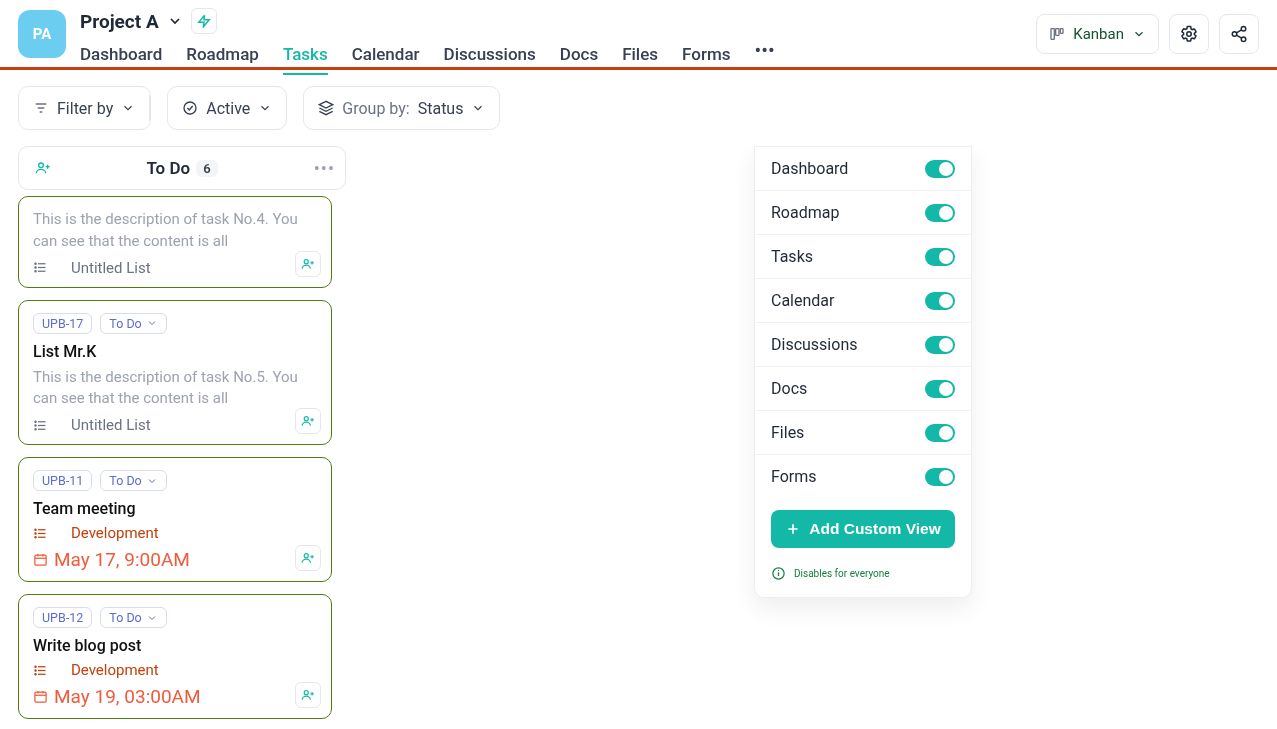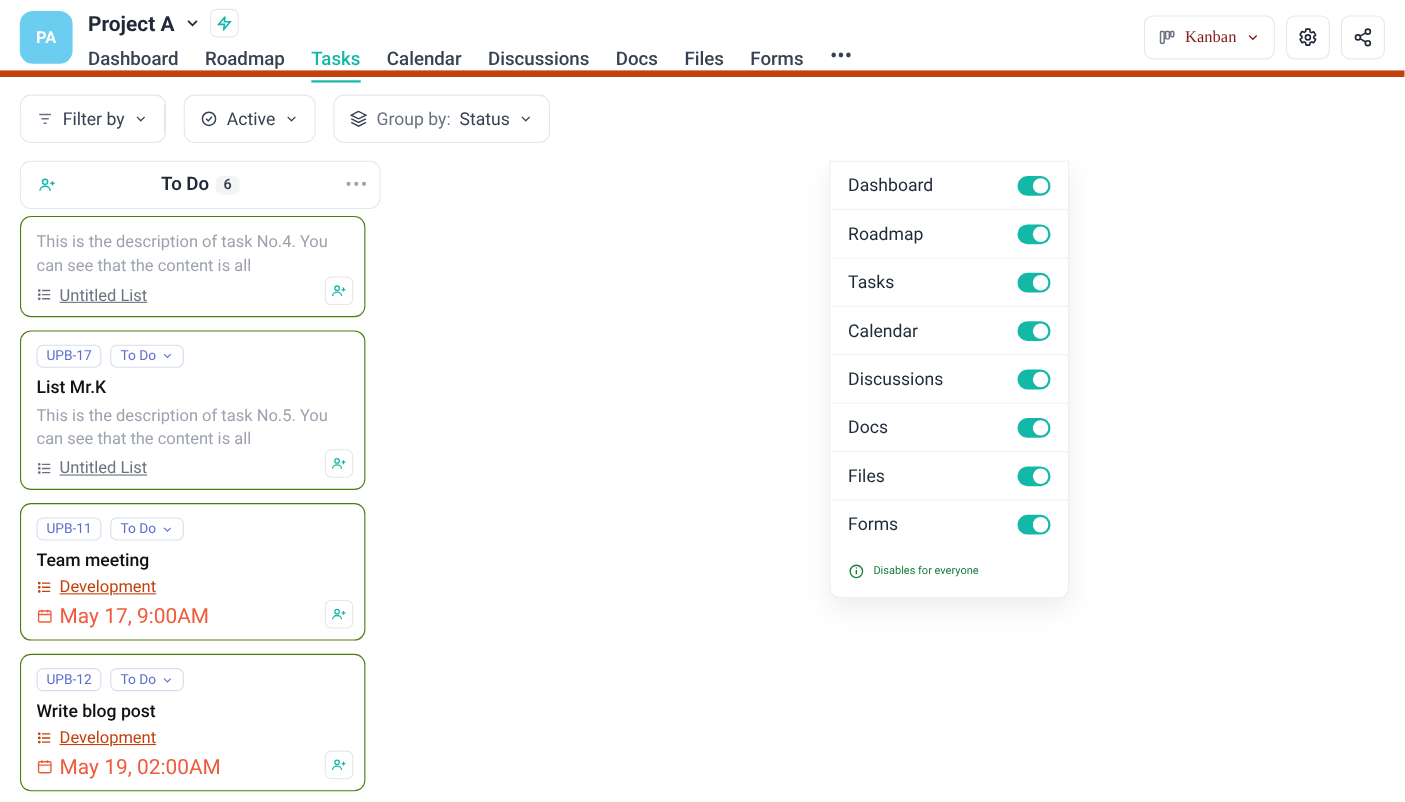--- a/index.html
+++ b/index.html
@@ -12,21 +12,21 @@
     height: 100%;
     overflow: hidden;
   }
 
   
   .header {
     display: flex;
     align-items: flex-start;
     justify-content: space-between;
     padding: 8px 18px 0 18px;
-    border-bottom: 6px solid #c2410c;
+    border-bottom: 3px solid #c2410c;
     height: 70px;
     position: relative;
   }
   .header-left { display: flex; gap: 14px; }
   .project-logo {
     width: 48px; height: 48px;
     border-radius: 12px;
     background: #6bcdf0;
     display: flex; align-items: center; justify-content: center;
     color: #fff; font-weight: 700; font-size: 15px;
@@ -59,23 +59,22 @@
 
   .header-right { display: flex; gap: 10px; align-items: center; margin-top: 6px; }
   .btn {
     border: 1px solid #e5e7eb;
     border-radius: 8px;
     background: #fff;
     padding: 8px 12px;
     display: inline-flex; align-items: center; gap: 8px;
     cursor: pointer;
     font-size: 15px;
-    color: #7f1d1d;
+    color: #14532d;
     height: 40px;
-    font-family: Liberation Serif, serif;
   }
   .icon-btn {
     border: 1px solid #e5e7eb;
     border-radius: 8px;
     background: #fff;
     width: 40px; height: 40px;
     display: inline-flex; align-items: center; justify-content: center;
     cursor: pointer;
     color: #1f2937;
   }
@@ -178,21 +177,21 @@
     border:1px solid #d7ddf0;
     border-radius:6px;
     padding:2px 8px;
     font-size:12.5px;
     color:#5b6dd1;
     background:#fff;
     display:inline-flex; align-items:center; gap:4px;
   }
   .card .title { font-size:16px; font-weight:500; color:#111; margin-bottom:6px;}
   .card .desc  { font-size:15px; color:#9ca3af; line-height:1.45; margin-bottom:6px;}
-  .card .meta  { font-size:15px; color:#6b7280; display:flex; align-items:center; gap:6px; margin-top:2px;text-decoration:underline;}
+  .card .meta  { font-size:15px; color:#6b7280; display:flex; align-items:center; gap:23px; margin-top:2px;}
   .card .meta.blue { color:#c2410c;align-items:center; }
   .card .date  { font-size:19px; color:#ef5b3c; display:flex; align-items:center; gap:6px; margin-top:6px;}
   .card .assign-btn {
     position: absolute; right: 10px; bottom: 10px;
     width: 26px; height: 26px;
     border:1px solid #e5e7eb; border-radius:6px;
     display:flex; align-items:center; justify-content:center;
     color:#14b8a6; cursor:pointer;
   }
 
@@ -486,21 +485,21 @@
             </svg>
             <span>Development</span>
           </div>
           <div class="date">
             <svg width="15" height="15" viewBox="0 0 24 24" fill="none" stroke="currentColor" stroke-width="2">
               <rect x="3" y="5" width="18" height="16" rx="2"></rect>
               <line x1="3" y1="10" x2="21" y2="10"></line>
               <line x1="8" y1="3" x2="8" y2="7"></line>
               <line x1="16" y1="3" x2="16" y2="7"></line>
             </svg>
-            <span>May 19, 02:00AM</span>
+            <span>May 19, 03:00AM</span>
           </div>
           <div class="assign-btn">
             <svg width="14" height="14" viewBox="0 0 24 24" fill="none" stroke="currentColor" stroke-width="2">
               <circcourse cx="9" cy="8" r="3.5"></circcourse>
               <circle cx="9" cy="8" r="3.5"></circle>
               <path d="M2 20c0-3.3 3.1-6 7-6s7 2.7 7 6"></path>
               <line x1="19" y1="7" x2="19" y2="13"></line>
               <line x1="16" y1="10" x2="22" y2="10"></line>
             </svg>
           </div>
@@ -536,20 +535,27 @@
         </div>
         <div class="dropdown-row">
           <span>Files</span>
           <span class="toggle"></span>
         </div>
         <div class="dropdown-row">
           <span>Forms</span>
           <span class="toggle"></span>
         </div>
       </div>
+    <button class="add-custom-btn">
+      <svg width="16" height="16" viewBox="0 0 24 24" fill="none" stroke="currentColor" stroke-width="2.5">
+          <line x1="12" y1="5" x2="12" y2="19"></line>
+          <line x1="5" y1="12" x2="19" y2="12"></line>
+        </svg>
+      <span>Add Custom View</span>
+    </button>
     <div class="footnote">
       <svg width="15" height="15" viewBox="0 0 24 24" fill="none" stroke="currentColor" stroke-width="2">
           <circle cx="12" cy="12" r="9"></circle>
           <line x1="12" y1="10" x2="12" y2="16"></line>
           <circle cx="12" cy="7" r="1" fill="currentColor" stroke="none"></circle>
         </svg>
       <span>Disables for everyone</span>
     </div>
   </div>
 

